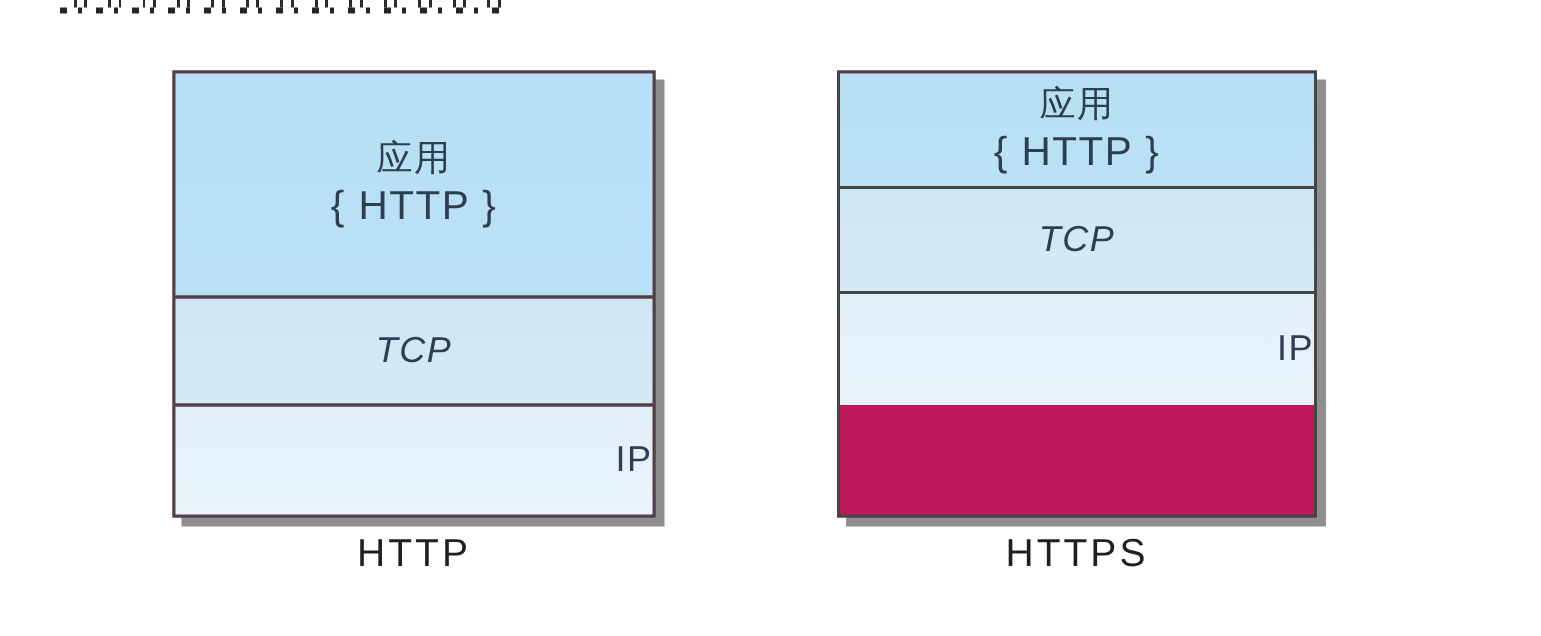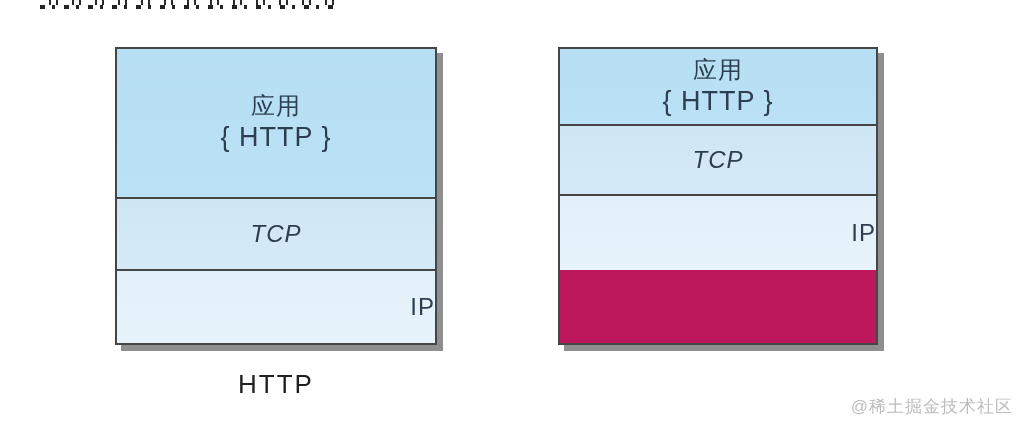--- a/index.html
+++ b/index.html
@@ -73,21 +73,21 @@
   .stack-group.left .layer.tcp { height: 72px; }
   .stack-group.left .layer.ip  { height: 74px; }
 
   
   .stack-group.right .layer.app { height: 75px; }
   .stack-group.right .layer.ssl { height: 73px; }
   .stack-group.right .layer.tcp { height: 70px; }
   .stack-group.right .layer.ip  { height: 76px; }
 
   .caption {
-    margin-top: 24px;
+    margin-top: 8px;
     text-align: center;
     font-size: 26px;
     letter-spacing: 2px;
     color: var(--caption-text, #1f1f1f);
   }
 
   .watermark {
     position: absolute;
     right: 14px;
     bottom: 6px;
@@ -125,17 +125,17 @@
         <div class="title">应用</div>
         <div class="subtitle">{ HTTP }</div>
       </div>
       <div class="layer tcp">
         <div class="title">TCP</div>
       </div>
       <div class="layer ip">
         <div class="title">IP</div>
       </div>
     </div>
+    <div class="caption">HTTPS</div>
   </div>
 
-  <div class="watermark">@稀土掘金技术社区</div>
 
 </div>
 
 </body></html>

